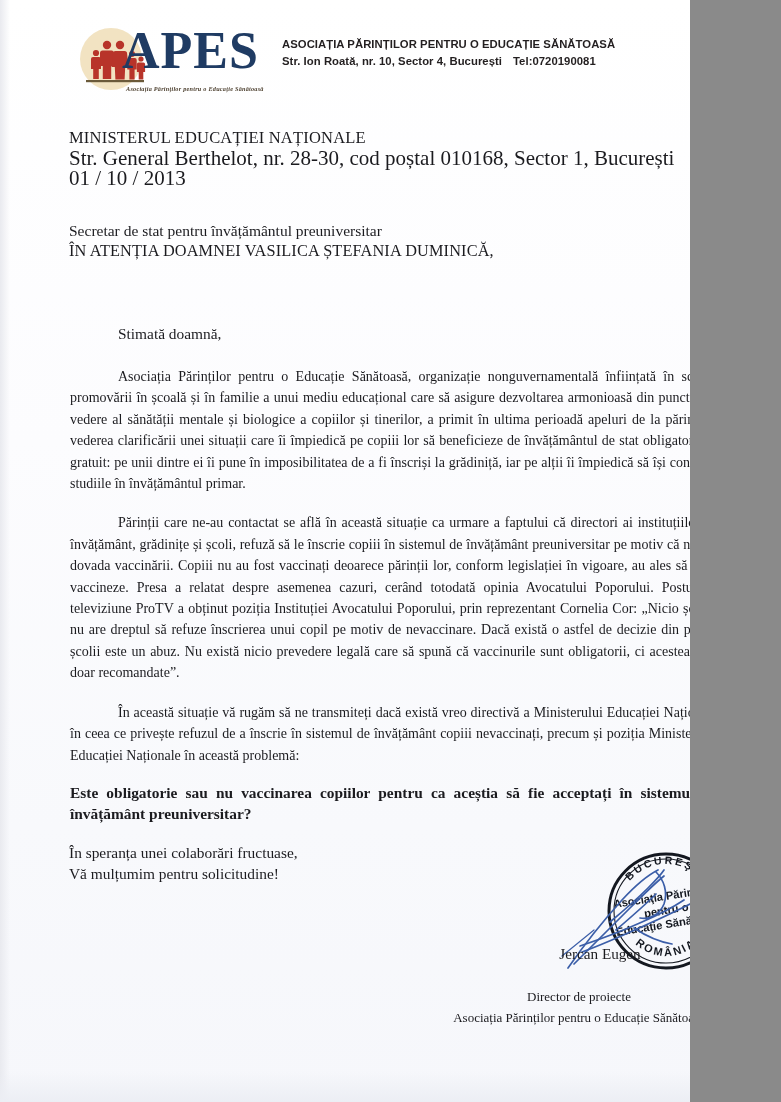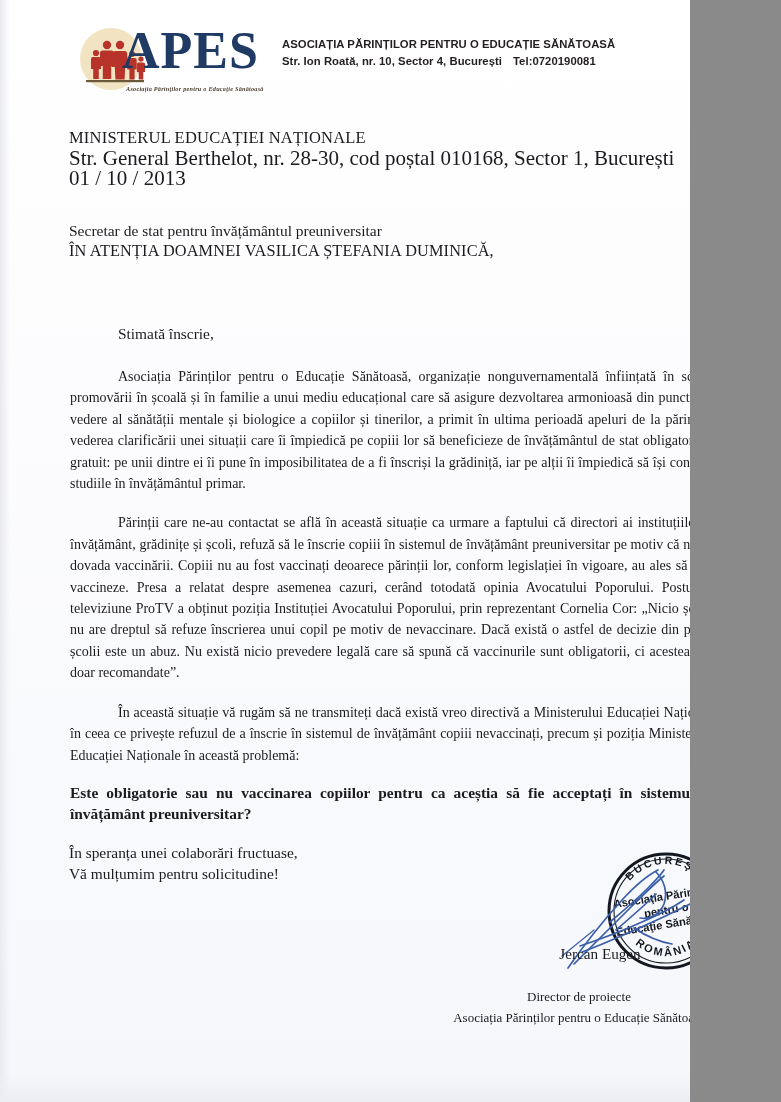--- a/index.html
+++ b/index.html
@@ -294,21 +294,21 @@
     <div class="rl">Str. General Berthelot, nr. 28-30, cod poștal 010168, Sector 1, București</div>
     <div class="rl">01 / 10 / 2013</div>
   </div>
 
   <div id="attention-block">
     <div class="al">Secretar de stat pentru învățământul preuniversitar</div>
     <div class="al caps">ÎN ATENȚIA DOAMNEI VASILICA ȘTEFANIA DUMINICĂ,</div>
   </div>
 
   <div id="body-block">
-    <div class="salutation">Stimată înscrie,</div>
+    <div class="salutation">Stimată doamnă,</div>
     <p class="para">Asociația Părinților pentru o Educație Sănătoasă, organizație nonguvernamentală înființată în scopul promovării în școală și în familie a unui mediu educațional care să asigure dezvoltarea armonioasă din punctul de vedere al sănătății mentale și biologice a copiilor și tinerilor, a primit în ultima perioadă apeluri de la părinți în vederea clarificării unei situații care îi împiedică pe copiii lor să beneficieze de învățământul de stat obligatoriu și gratuit: pe unii dintre ei îi pune în imposibilitatea de a fi înscriși la grădiniță, iar pe alții îi împiedică să își continue studiile în învățământul primar.</p>
     <p class="para">Părinții care ne-au contactat se află în această situație ca urmare a faptului că directori ai instituțiilor de învățământ, grădinițe și școli, refuză să le înscrie copiii în sistemul de învățământ preuniversitar pe motiv că nu fac dovada vaccinării. Copiii nu au fost vaccinați deoarece părinții lor, conform legislației în vigoare, au ales să nu îi vaccineze. Presa a relatat despre asemenea cazuri, cerând totodată opinia Avocatului Poporului. Postul de televiziune ProTV a obținut poziția Instituției Avocatului Poporului, prin reprezentant Cornelia Cor: „Nicio școală nu are dreptul să refuze înscrierea unui copil pe motiv de nevaccinare. Dacă există o astfel de decizie din partea școlii este un abuz. Nu există nicio prevedere legală care să spună că vaccinurile sunt obligatorii, ci acestea sunt doar recomandate”.</p>
     <p class="para tight">În această situație vă rugăm să ne transmiteți dacă există vreo directivă a Ministerului Educației Naționale în ceea ce privește refuzul de a înscrie în sistemul de învățământ copiii nevaccinați, precum și poziția Ministerului Educației Naționale în această problemă:</p>
     <span class="q-bold">Este obligatorie sau nu vaccinarea copiilor pentru ca aceștia să fie acceptați în sistemul de învățământ preuniversitar?</span>
   </div>
 
   <div id="closing-block">
     <div class="cl">În speranța unei colaborări fructuase,</div>
     <div class="cl">Vă mulțumim pentru solicitudine!</div>
   </div>

